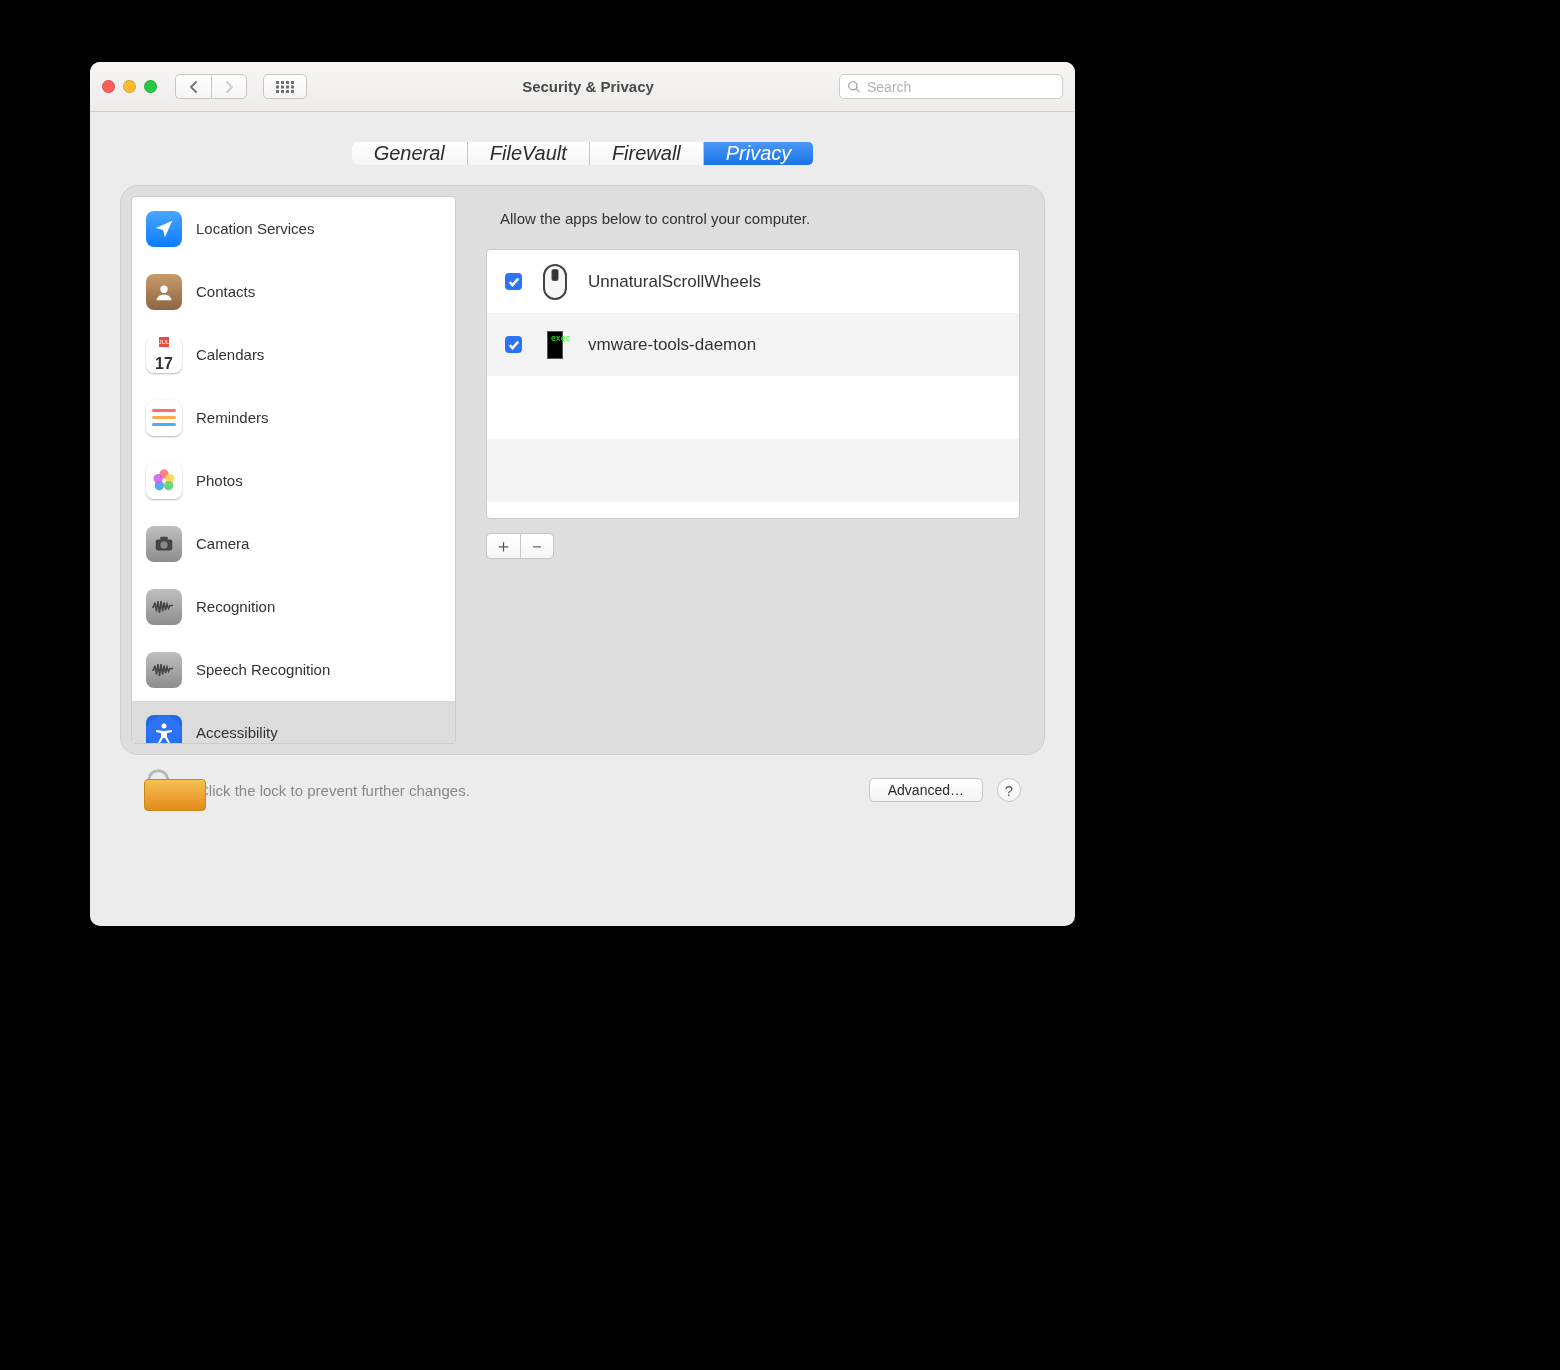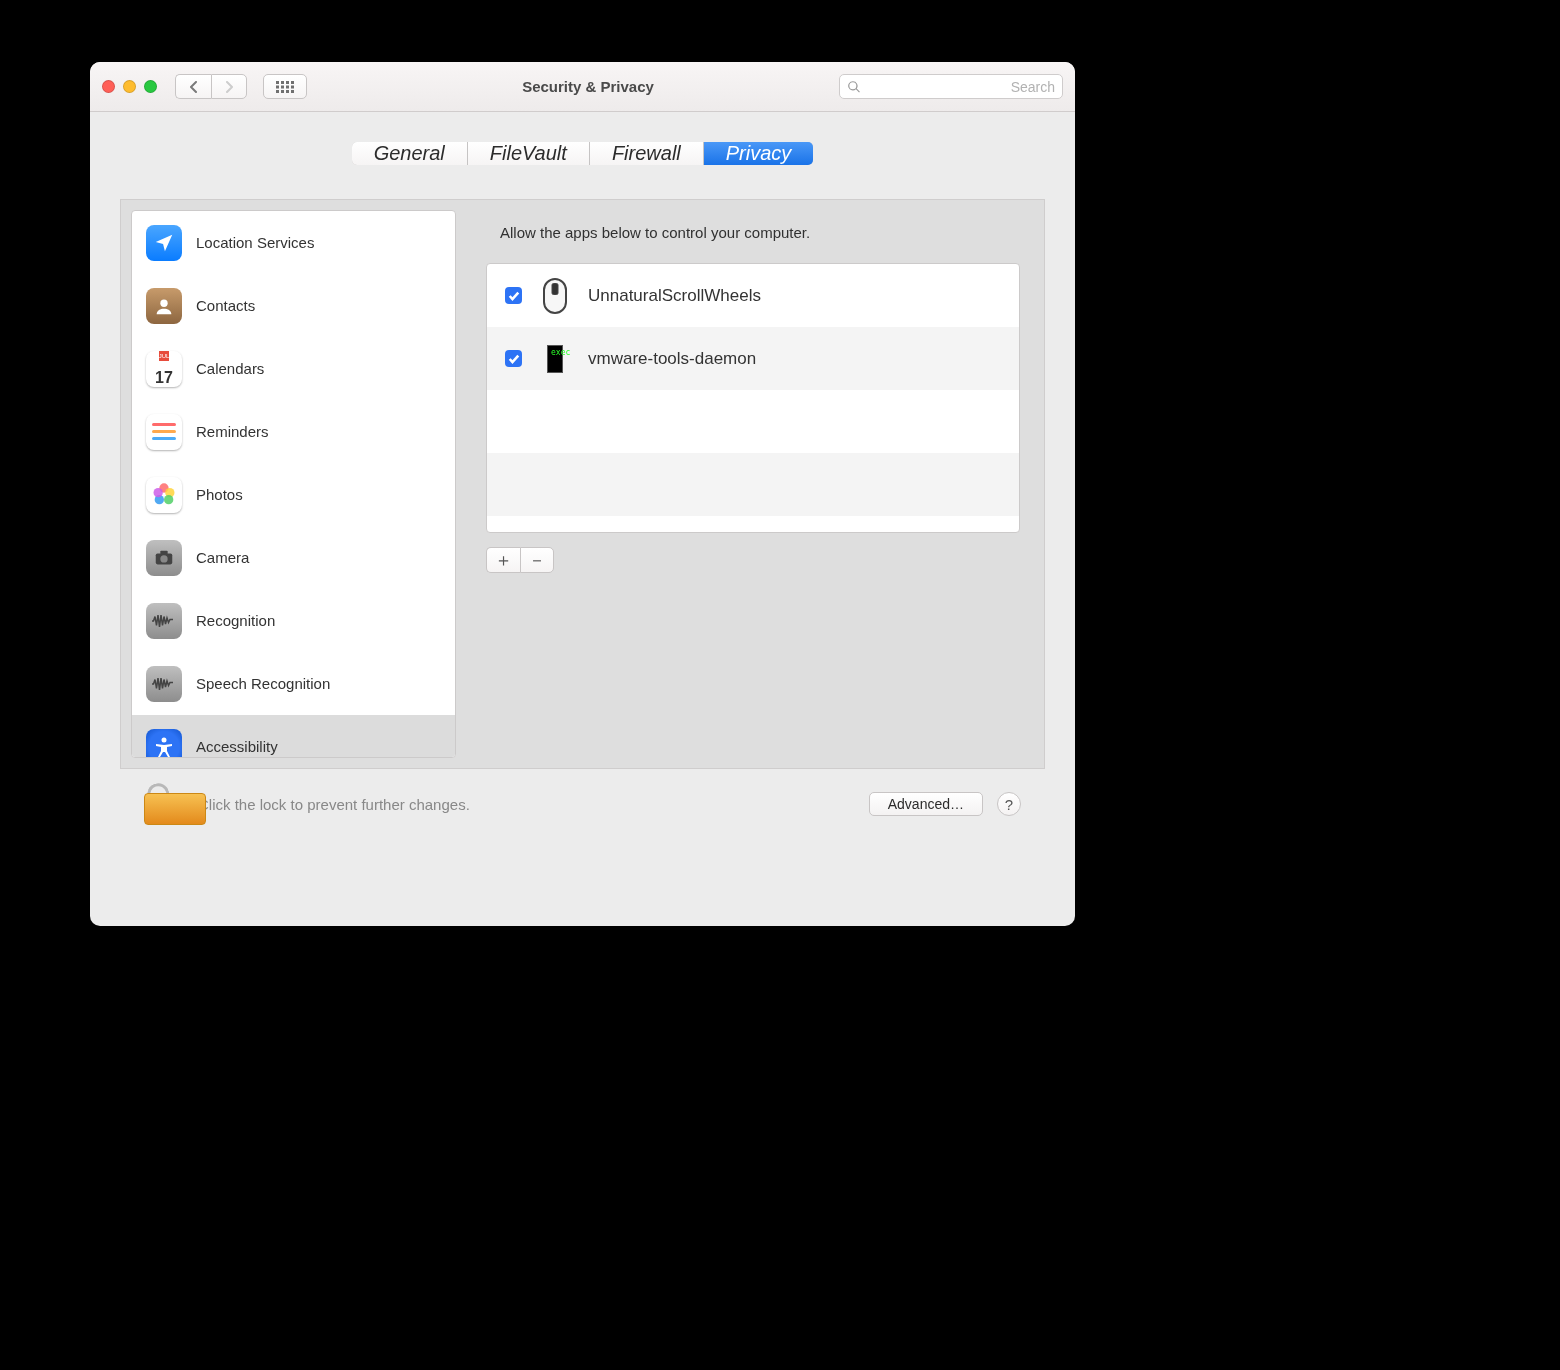--- a/index.html
+++ b/index.html
@@ -64,21 +64,21 @@
 
   .search-wrap {
     margin-left:auto;
     width: 224px; height: 25px;
     background:#fff; border:1px solid #cfcccc; border-radius:5px;
     display:flex; align-items:center; padding: 0 7px; gap:6px;
   }
   .search-wrap svg { width:14px; height:14px; fill:#9a9a9a; flex:none;}
   .search-wrap input {
     border:none; outline:none; width:100%; font-size:14px;
-    background:transparent; color:#ef4444;text-align:right;
+    background:transparent; color:#ef4444;
   }
   .search-wrap input::placeholder { color:#b2b2b2; }
 
   
   .body {
     flex:1; display:flex; flex-direction:column;
     padding: 30px 30px 0 30px;
   }
 
   
@@ -98,27 +98,27 @@
     font-style:italic;
   }
   .tab:last-child { border-right:none; }
   .tab.active {
     background: linear-gradient(#4a98f7,#1a73e8);
     color:#fff;
   }
 
   
   .panel {
-    margin-top: 34px;
+    margin-top: 20px;
     flex:1 1 auto;
     display:flex;
     gap: 16px;
     background:#dedede;
     border:1px solid #cfcdcd;
-    border-radius:0;
+    border-radius:18px;
     padding: 10px;
     min-height: 0;
     max-height: 570px;
   }
 
   
   .side {
     width: 325px;
     background:#fff;
     border:1px solid #cccaca;

